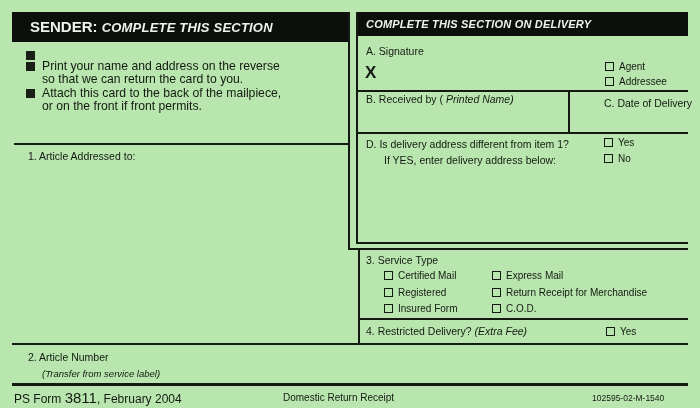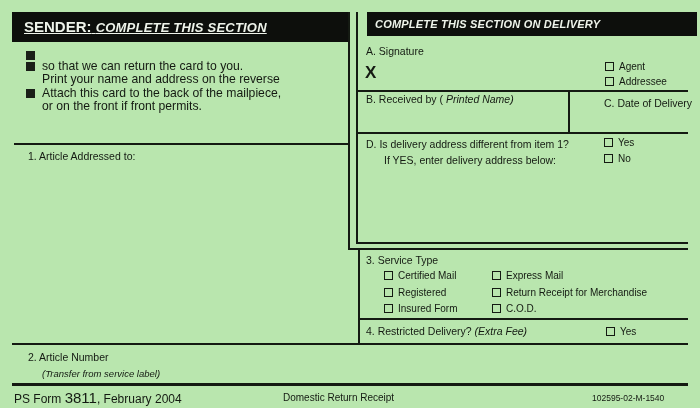--- a/index.html
+++ b/index.html
@@ -9,29 +9,28 @@
     font-family:"Liberation Sans", sans-serif;
     color:#141a12;
     position:relative;
   }
   .abs { position:absolute; }
   .bar {
     background:#0d0f0c; color:#eef3ea;
   }
   .sender-bar {
     left:12px; top:12px; width:336px; height:30px;
-    font-size:15px; line-height:30px; padding-left:12px; box-sizing:border-box;
+    font-size:15px; line-height:30px; padding-left:18px; box-sizing:border-box;
     font-weight:bold;
-    text-decoration:underline;
   }
   .sender-bar i { font-weight:bold; font-size:13px; letter-spacing:0.2px; }
   .delivery-bar {
     left:358px; top:12px; width:330px; height:24px;
     font-size:11px; line-height:24px; padding-left:8px; box-sizing:border-box;
-    font-style:italic; font-weight:bold; letter-spacing:0.2px;margin-left:9px;
+    font-style:italic; font-weight:bold; letter-spacing:0.2px;
   }
   .bullets { left:26px; top:49px; width:320px; font-size:12.2px; line-height:13.3px; }
   .bullets .row { display:flex; }
   .bullets .sq { width:9px; height:9px; background:#1a1f18; margin-top:2px; margin-right:7px; flex:none; }
   .hline { position:absolute; background:#141a12; }
   .vline { position:absolute; background:#141a12; }
   .lbl { position:absolute; font-size:10.5px; white-space:nowrap; }
   .cb { display:inline-block; width:9px; height:9px; border:1.6px solid #141a12; box-sizing:border-box; vertical-align:-1px; margin-right:5px; }
   .cbrow { position:absolute; font-size:10px; white-space:nowrap; }
   .x-mark { position:absolute; left:365px; top:63px; font-size:17px; font-weight:bold; }
@@ -50,22 +49,22 @@
 
 <div class="abs bar delivery-bar">COMPLETE THIS SECTION ON DELIVERY</div>
 
 <div class="abs bullets">
   <div class="row">
     <span class="sq"></span>
   </div>
   <div class="row">
     <span class="sq"></span>
     <div>
+        <div>Print your name and address on the reverse</div>
         <div>so that we can return the card to you.</div>
-        <div>Print your name and address on the reverse</div>
       </div>
   </div>
   <div class="row">
     <span class="sq"></span>
     <div>
         <div>Attach this card to the back of the mailpiece,</div>
         <div>or on the front if front permits.</div>
       </div>
   </div>
 </div>

